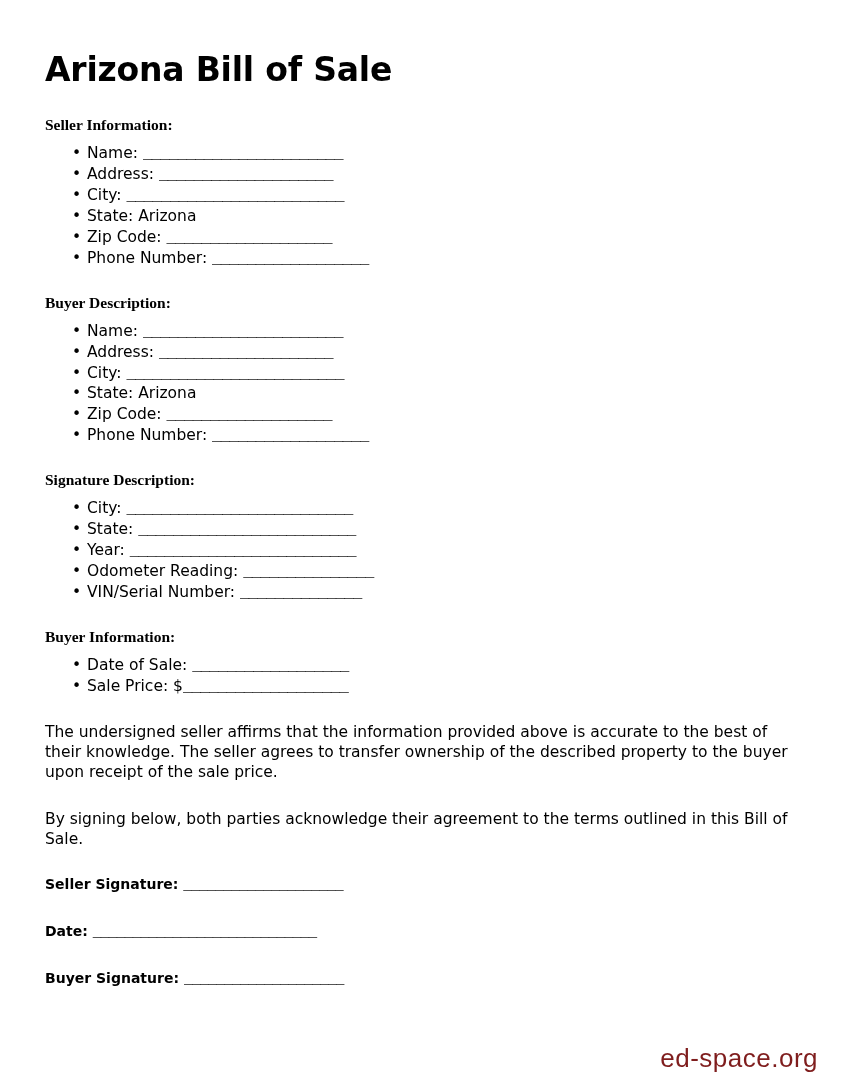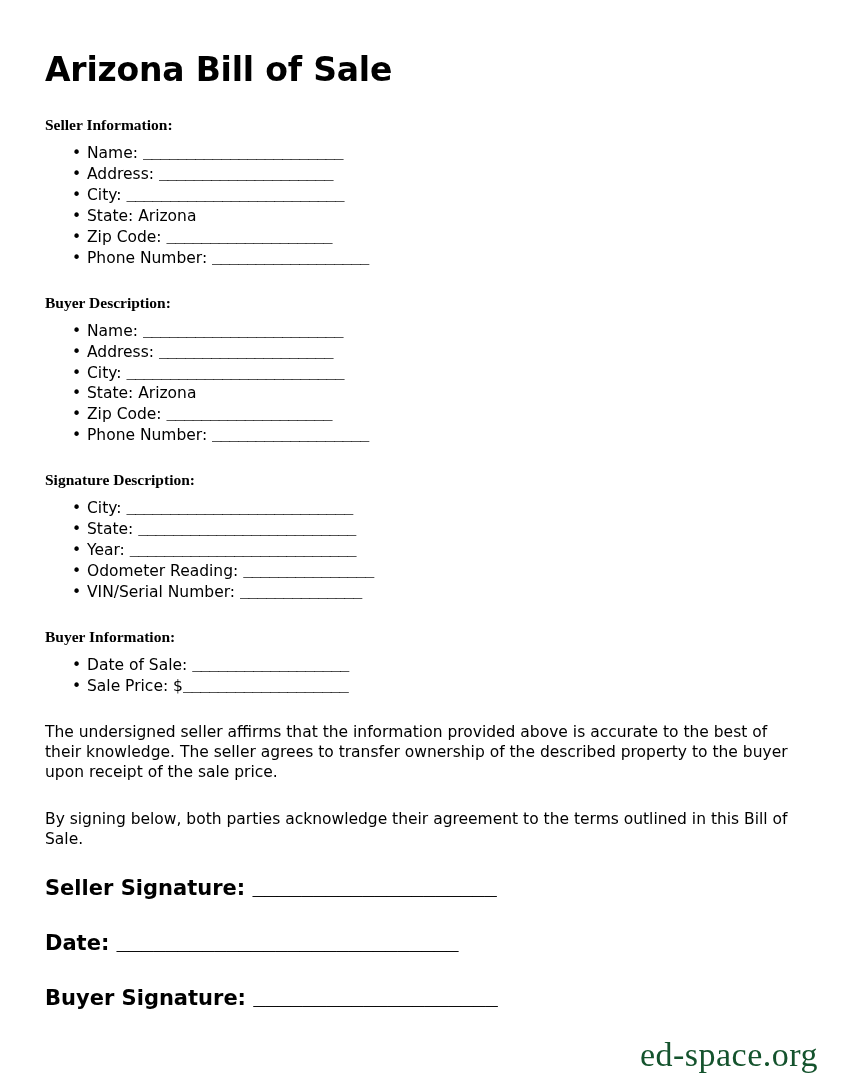--- a/index.html
+++ b/index.html
@@ -70,37 +70,37 @@
     top: 0;
   }
   .blank {
     font-family: Liberation Mono, monospace;
     letter-spacing: -0.6px;
   }
   .sig-block {
     margin-top: 26px;
   }
   .sig-line {
-    font-size: 21px;
+    font-size: 14px;
     font-weight: bold;
     margin: 0 0 30px 0;
     white-space: nowrap;
     font-family: "DejaVu Sans", sans-serif;
   }
   .sig-line .blank {
     font-weight: bold;
     letter-spacing: -0.4px;
   }
   .watermark {
     position: absolute;
     right: 26px;
     bottom: 18px;
-    font-family: Liberation Serif, serif;
-    font-size: 34px;
-    color: #14532d;
+    font-family: Liberation Sans, sans-serif;
+    font-size: 26px;
+    color: #7f1d1d;
     letter-spacing: 0.5px;
     white-space: nowrap;
   }
 </style>
 </head>
 <body>
 
 <div class="page">
   <div class="content">
 

